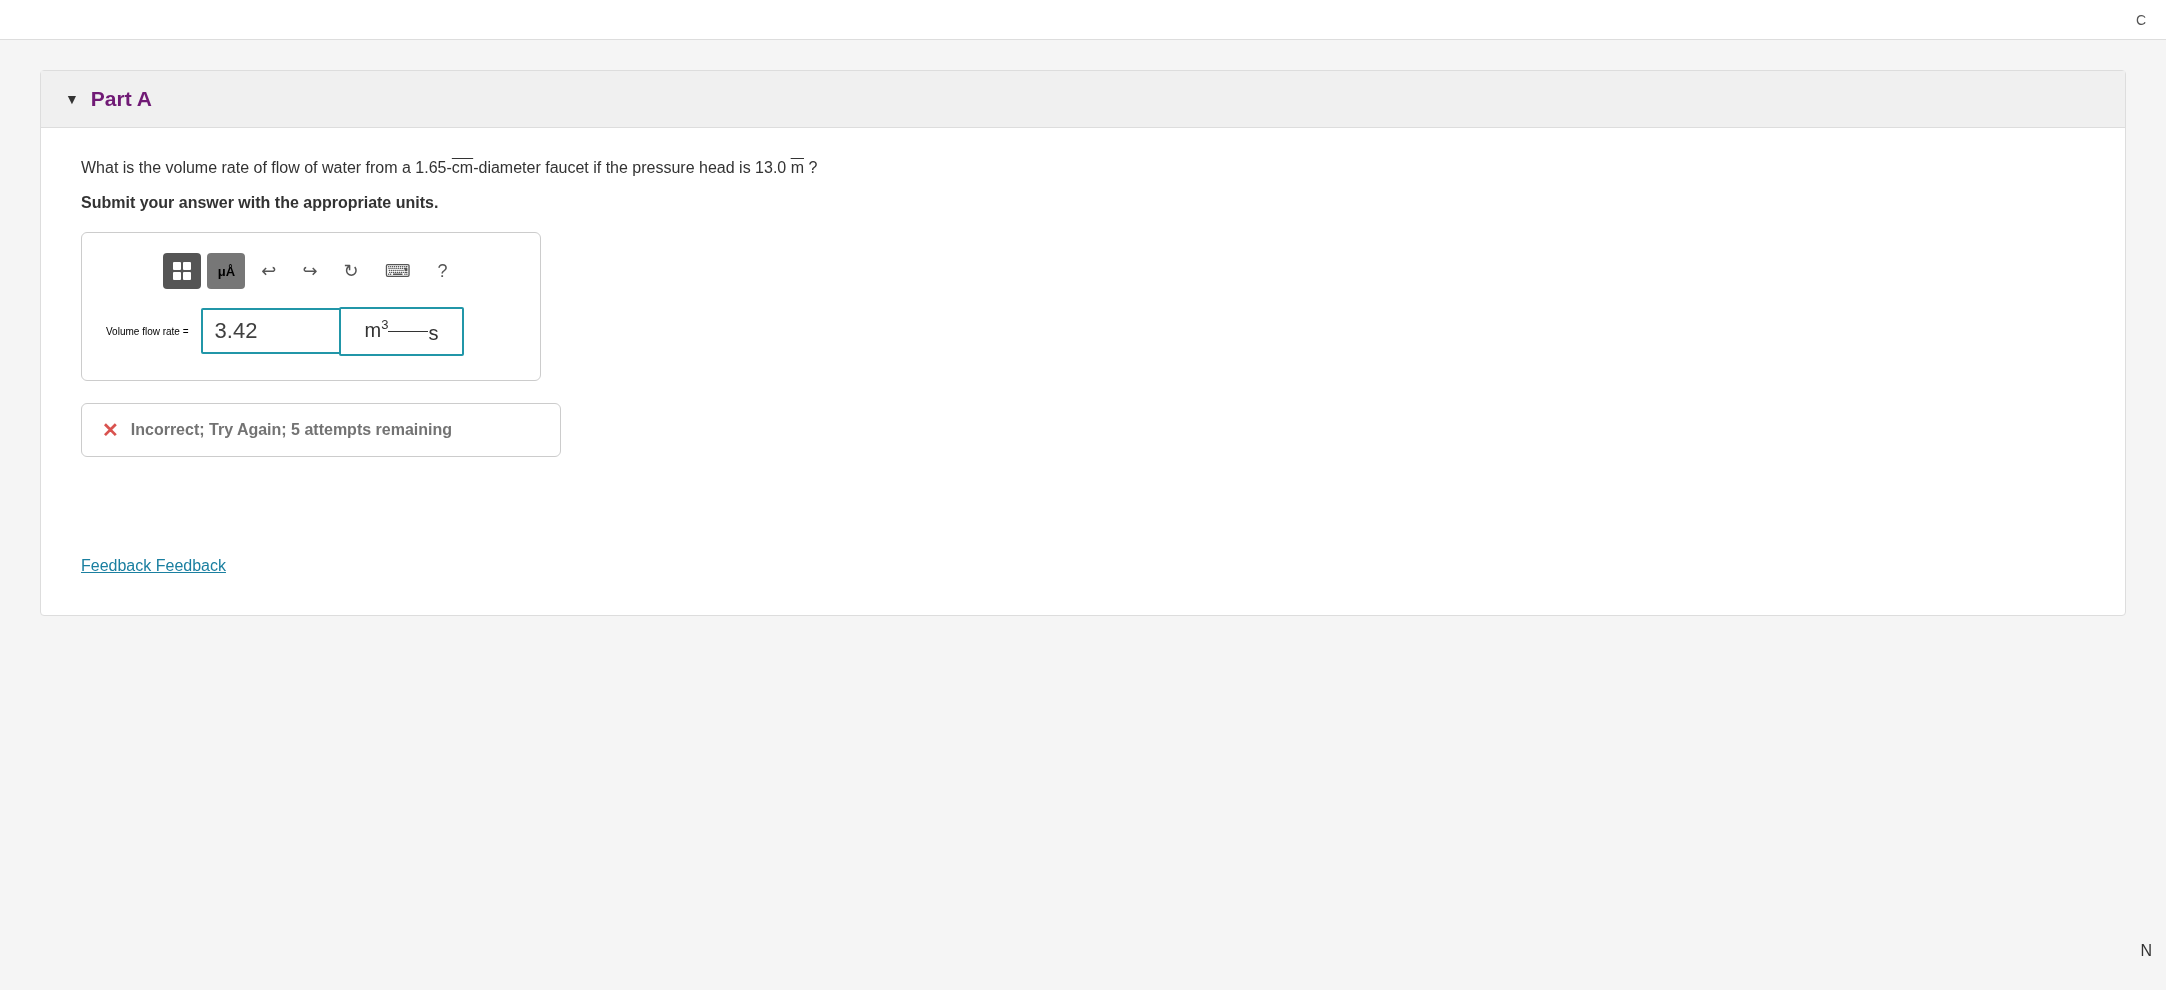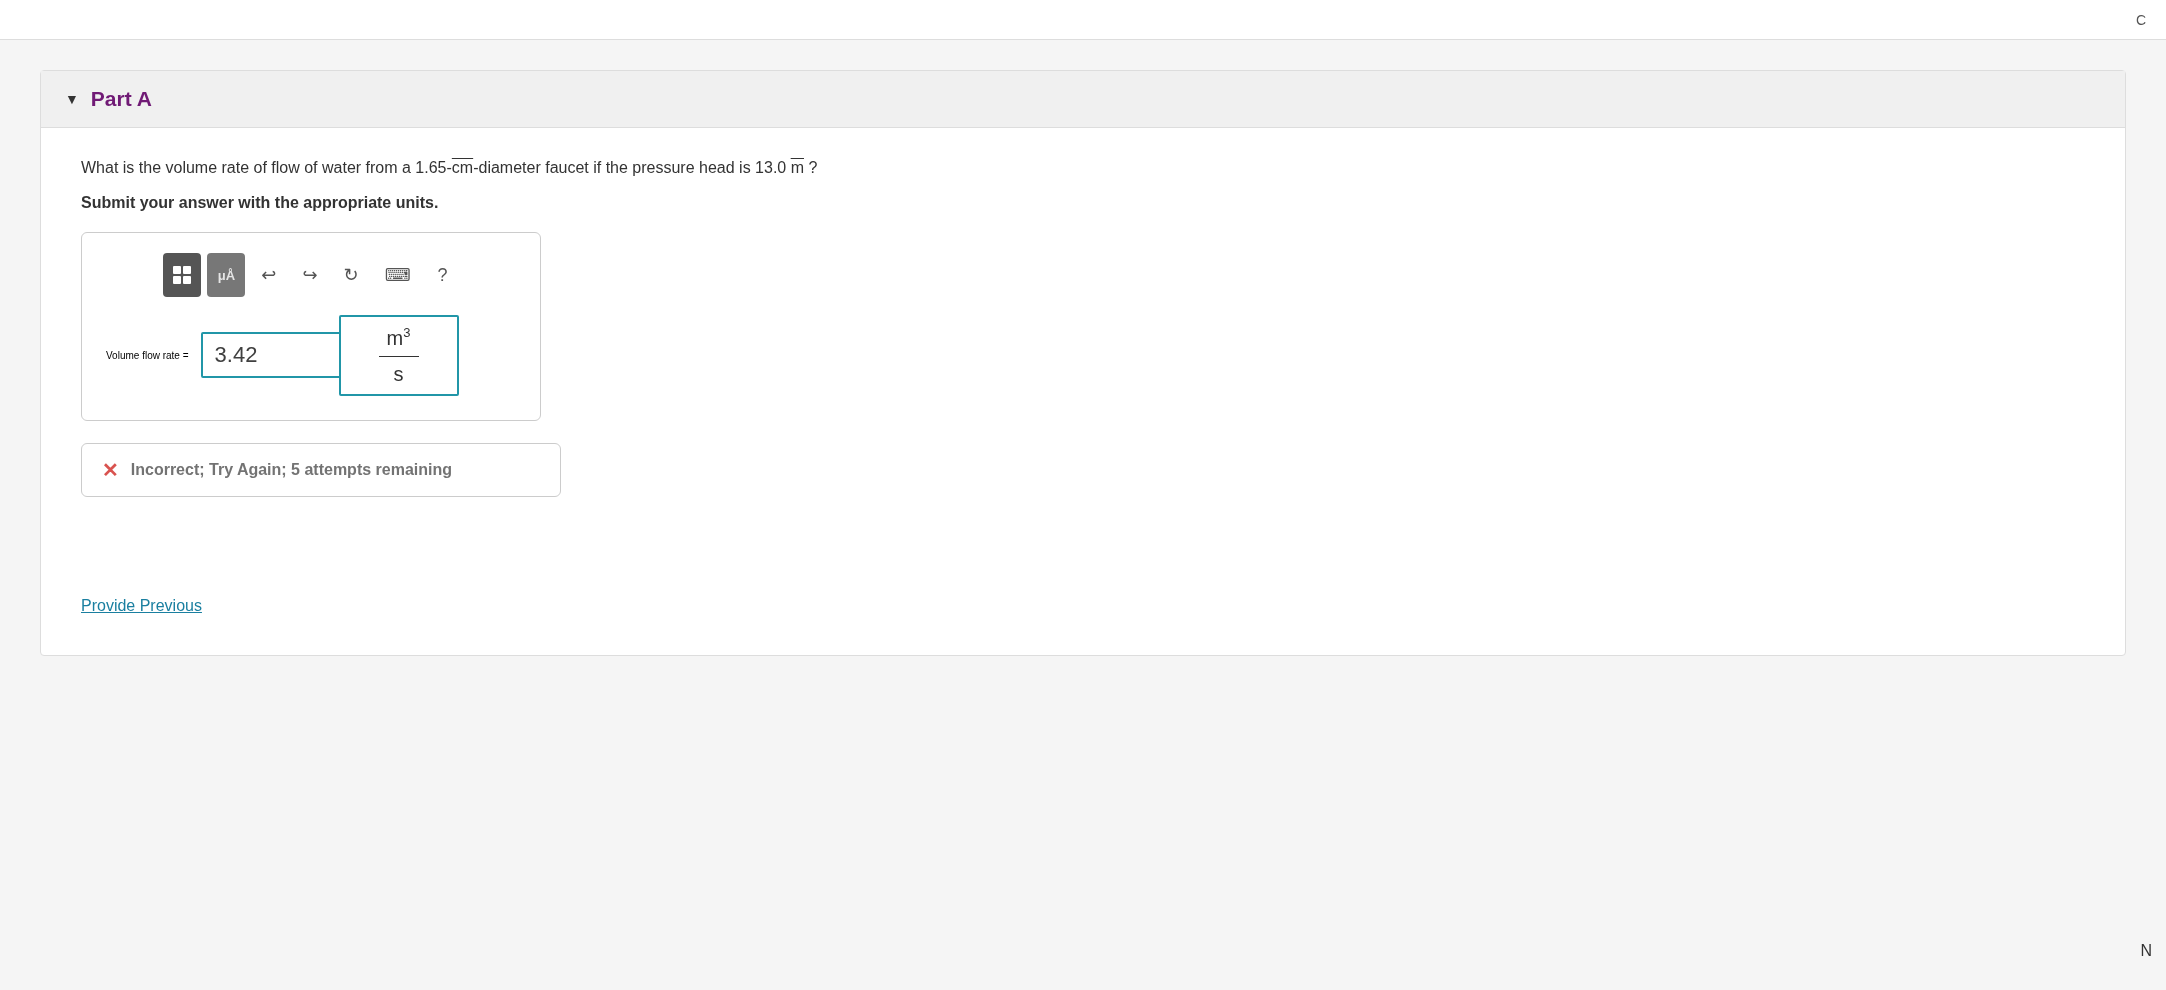--- a/index.html
+++ b/index.html
@@ -90,29 +90,29 @@
       align-items: center;
       gap: 6px;
       margin-bottom: 18px;
       justify-content: center;
     }
 
     .toolbar-btn {
       background: #888;
       border: none;
       border-radius: 4px;
-      color: #e5e5e5;
+      color: #000000;
       font-size: 14px;
       padding: 6px 10px;
       cursor: pointer;
       display: flex;
       align-items: center;
       justify-content: center;
       min-width: 38px;
-      height: 44px;
+      height: 36px;
     }
 
     .toolbar-btn.grid-btn {
       background: #555;
     }
 
     .toolbar-btn.mu-btn {
       background: #777;
       font-size: 13px;
       font-weight: bold;
@@ -146,21 +146,20 @@
       font-size: 22px;
       width: 140px;
       outline: none;
       color: #404040;
     }
 
     .fraction-box {
       border: 2px solid #2196a8;
       border-radius: 2px;
       display: flex;
-      flex-direction: column;
       align-items: center;
       padding: 8px 24px;
       margin-left: -2px;
       min-width: 120px;
     }
 
     .fraction-numerator {
       font-size: 20px;
       color: #333;
       padding-bottom: 4px;
@@ -336,20 +335,20 @@
       </div>
     </div>
 
 
     <div class="feedback-box">
       <span class="x-icon">✕</span>
       <span class="feedback-text">Incorrect; Try Again; 5 attempts remaining</span>
     </div>
 
     <button class="provide-feedback-link">
-      <span>Provide Previous</span>
+      <span>Feedback Feedback</span>
     </button>
   </div>
 </div>
 
 <div class="bottom-right">
   <span>N</span>
 </div>
 
 </body></html>

